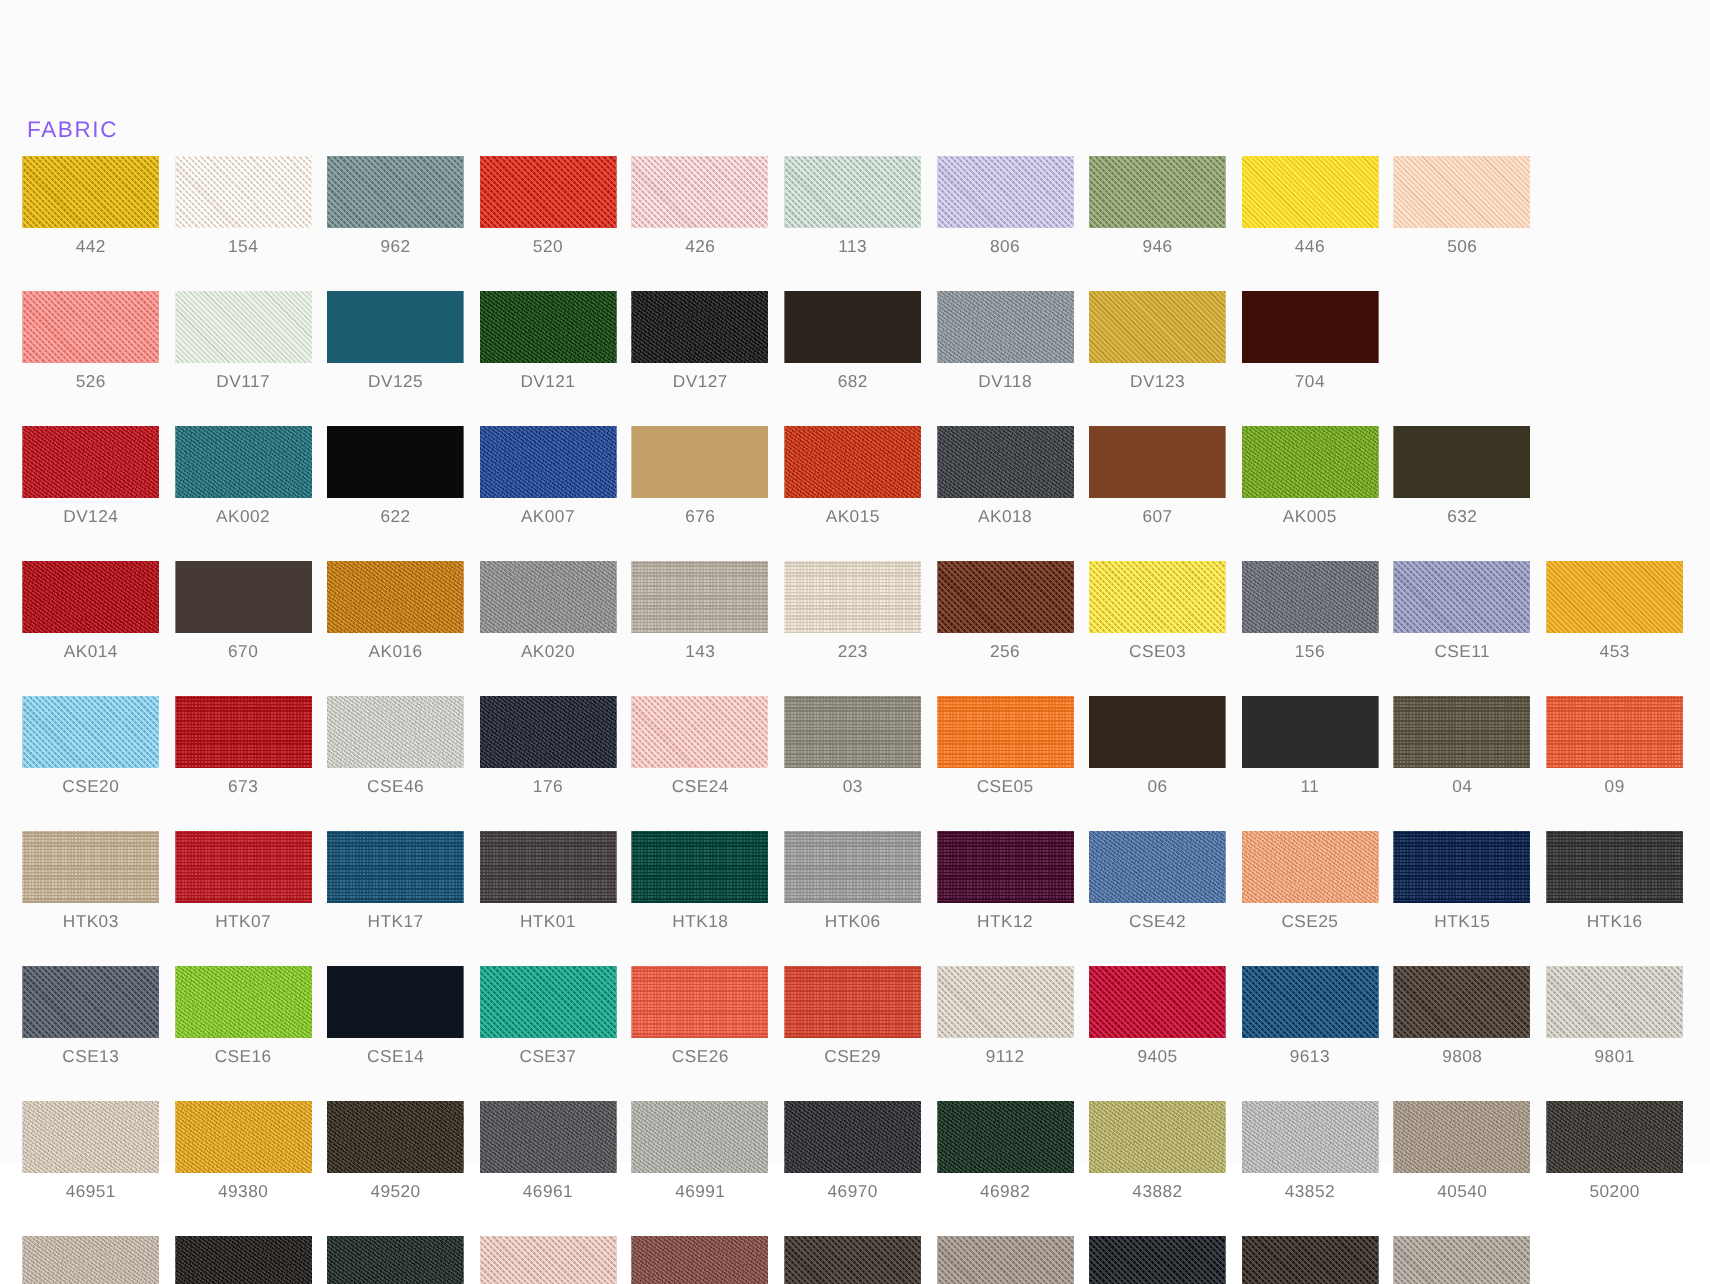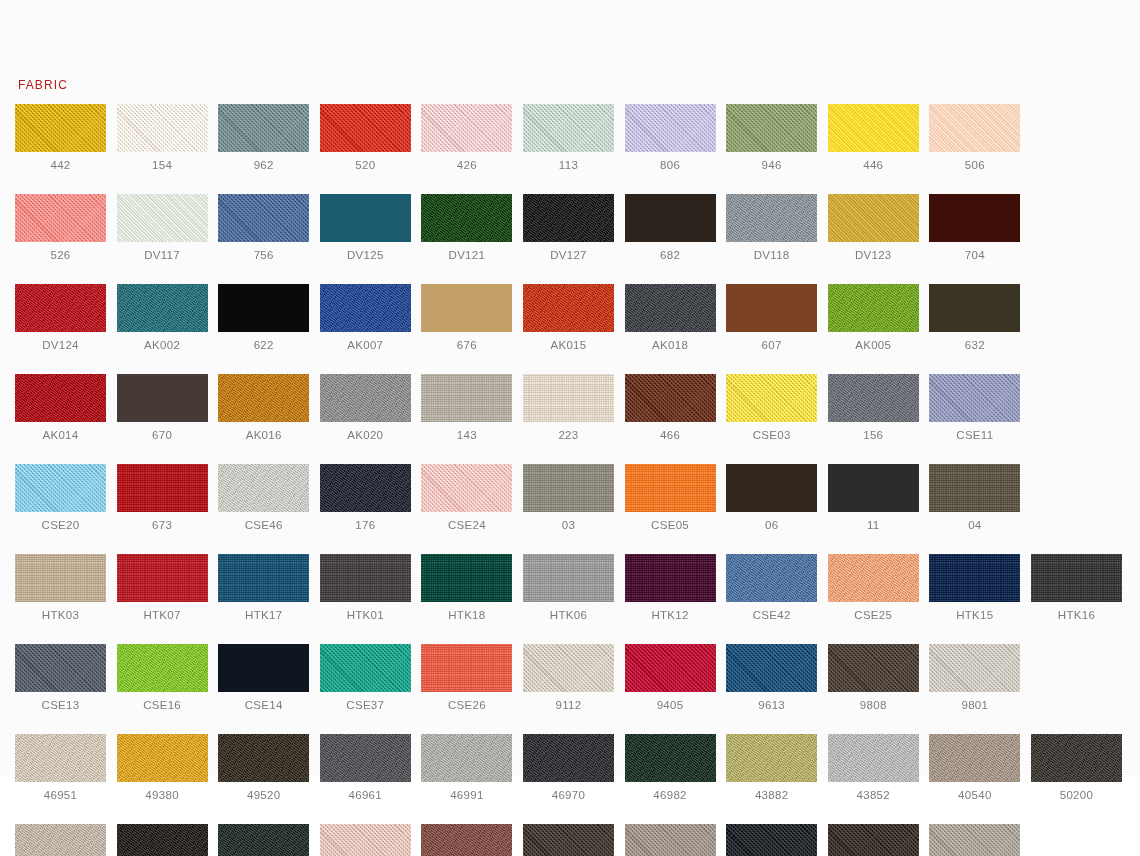--- a/index.html
+++ b/index.html
@@ -10,21 +10,21 @@
     font-family:"Liberation Sans","DejaVu Sans",sans-serif;
     overflow:hidden;
   }
   #panel{
     position:absolute;left:0;top:0;width:1140px;height:775px;
     background:#fbfbfb;
     box-sizing:border-box;
   }
   #fabric-title{
     position:absolute;left:18px;top:78px;
-    font-size:12px;letter-spacing:1.1px;color:#b91c1c;
+    font-size:15px;letter-spacing:1.1px;color:#8b5cf6;
     font-weight:400;
   }
   #grid{
     position:absolute;left:15px;top:104px;
     width:1110px;
   }
   .swatch-row{
     display:flex;
     margin-bottom:22px;
   }
@@ -127,26 +127,20 @@
           </div>
           <div class="swatch-label">526</div>
         </div>
         <div class="swatch-cell">
           <div class="swatch-chip" style="background-color: rgb(214, 221, 210);">
             <div class="tex" style="background-color: rgb(214, 221, 210); background-image: repeating-linear-gradient(45deg, rgb(240, 247, 236) 0px, rgb(240, 247, 236) 1px, transparent 1px, transparent 2.4px), repeating-linear-gradient(45deg, rgb(200, 207, 196) 0px, rgb(200, 207, 196) 0.6px, transparent 0.6px, transparent 3.6px);"></div>
           </div>
           <div class="swatch-label">DV117</div>
         </div>
         <div class="swatch-cell">
-          <div class="swatch-chip" style="background-color: rgb(77, 106, 149);">
-            <div class="tex" style="background-color: rgb(77, 106, 149); background-image: repeating-linear-gradient(45deg, rgb(103, 132, 175) 0px, rgb(103, 132, 175) 1.4px, transparent 1.4px, transparent 2.9px), repeating-linear-gradient(-45deg, rgb(51, 80, 123) 0px, rgb(51, 80, 123) 1.4px, transparent 1.4px, transparent 2.9px); background-size: auto, auto;"></div>
-          </div>
-          <div class="swatch-label">756</div>
-        </div>
-        <div class="swatch-cell">
           <div class="swatch-chip" style="background-color: rgb(28, 92, 112);">
             <div class="tex" style="background-color: rgb(28, 92, 112); background-image: none;"></div>
           </div>
           <div class="swatch-label">DV125</div>
         </div>
         <div class="swatch-cell">
           <div class="swatch-chip" style="background-color: rgb(31, 74, 29);">
             <div class="tex" style="background-color: rgb(31, 74, 29); background-image: repeating-linear-gradient(37deg, rgb(57, 100, 55) 0px, rgb(57, 100, 55) 0.8px, transparent 0.8px, transparent 2.1px), repeating-linear-gradient(113deg, rgb(5, 48, 3) 0px, rgb(5, 48, 3) 0.8px, transparent 0.8px, transparent 1.9px), repeating-linear-gradient(78deg, rgb(17, 60, 15) 0px, rgb(17, 60, 15) 0.6px, transparent 0.6px, transparent 3.1px);"></div>
           </div>
           <div class="swatch-label">DV121</div>
@@ -278,40 +272,46 @@
         <div class="swatch-cell">
           <div class="swatch-chip" style="background-color: rgb(222, 213, 198);">
             <div class="tex" style="background-color: rgb(222, 213, 198); background-image: repeating-linear-gradient(0deg, rgb(208, 199, 184) 0px, rgb(208, 199, 184) 1px, transparent 1px, transparent 2.2px), repeating-linear-gradient(90deg, rgb(248, 239, 224) 0px, rgb(248, 239, 224) 1px, transparent 1px, transparent 2.2px);"></div>
           </div>
           <div class="swatch-label">223</div>
         </div>
         <div class="swatch-cell">
           <div class="swatch-chip" style="background-color: rgb(103, 52, 36);">
             <div class="tex" style="background-color: rgb(103, 52, 36); background-image: repeating-linear-gradient(45deg, rgb(129, 78, 62) 0px, rgb(129, 78, 62) 1.4px, transparent 1.4px, transparent 2.9px), repeating-linear-gradient(-45deg, rgb(77, 26, 10) 0px, rgb(77, 26, 10) 1.4px, transparent 1.4px, transparent 2.9px); background-size: auto, auto;"></div>
           </div>
-          <div class="swatch-label">466</div>
+          <div class="swatch-label">256</div>
         </div>
         <div class="swatch-cell">
           <div class="swatch-chip" style="background-color: rgb(236, 214, 74);">
             <div class="tex" style="background-color: rgb(236, 214, 74); background-image: repeating-linear-gradient(45deg, rgb(255, 240, 100) 0px, rgb(255, 240, 100) 1.4px, transparent 1.4px, transparent 2.9px), repeating-linear-gradient(-45deg, rgb(210, 188, 48) 0px, rgb(210, 188, 48) 1.4px, transparent 1.4px, transparent 2.9px); background-size: auto, auto;"></div>
           </div>
           <div class="swatch-label">CSE03</div>
         </div>
         <div class="swatch-cell">
           <div class="swatch-chip" style="background-color: rgb(108, 112, 118);">
             <div class="tex" style="background-color: rgb(108, 112, 118); background-image: repeating-linear-gradient(37deg, rgb(134, 138, 144) 0px, rgb(134, 138, 144) 0.8px, transparent 0.8px, transparent 2.1px), repeating-linear-gradient(113deg, rgb(82, 86, 92) 0px, rgb(82, 86, 92) 0.8px, transparent 0.8px, transparent 1.9px), repeating-linear-gradient(78deg, rgb(94, 98, 104) 0px, rgb(94, 98, 104) 0.6px, transparent 0.6px, transparent 3.1px);"></div>
           </div>
           <div class="swatch-label">156</div>
         </div>
         <div class="swatch-cell">
           <div class="swatch-chip" style="background-color: rgb(145, 150, 182);">
             <div class="tex" style="background-color: rgb(145, 150, 182); background-image: repeating-linear-gradient(45deg, rgb(171, 176, 208) 0px, rgb(171, 176, 208) 1.4px, transparent 1.4px, transparent 2.9px), repeating-linear-gradient(-45deg, rgb(119, 124, 156) 0px, rgb(119, 124, 156) 1.4px, transparent 1.4px, transparent 2.9px); background-size: auto, auto;"></div>
           </div>
           <div class="swatch-label">CSE11</div>
         </div>
+        <div class="swatch-cell">
+          <div class="swatch-chip" style="background-color: rgb(223, 164, 34);">
+            <div class="tex" style="background-color: rgb(223, 164, 34); background-image: repeating-linear-gradient(45deg, rgb(249, 190, 60) 0px, rgb(249, 190, 60) 1px, transparent 1px, transparent 2.4px), repeating-linear-gradient(45deg, rgb(209, 150, 20) 0px, rgb(209, 150, 20) 0.6px, transparent 0.6px, transparent 3.6px);"></div>
+          </div>
+          <div class="swatch-label">453</div>
+        </div>
       </div>
       <div class="swatch-row">
         <div class="swatch-cell">
           <div class="swatch-chip" style="background-color: rgb(134, 198, 222);">
             <div class="tex" style="background-color: rgb(134, 198, 222); background-image: repeating-linear-gradient(45deg, rgb(160, 224, 248) 0px, rgb(160, 224, 248) 1.4px, transparent 1.4px, transparent 2.9px), repeating-linear-gradient(-45deg, rgb(108, 172, 196) 0px, rgb(108, 172, 196) 1.4px, transparent 1.4px, transparent 2.9px); background-size: auto, auto;"></div>
           </div>
           <div class="swatch-label">CSE20</div>
         </div>
         <div class="swatch-cell">
           <div class="swatch-chip" style="background-color: rgb(177, 27, 31);">
@@ -360,20 +360,26 @@
             <div class="tex" style="background-color: rgb(45, 44, 43); background-image: none;"></div>
           </div>
           <div class="swatch-label">11</div>
         </div>
         <div class="swatch-cell">
           <div class="swatch-chip" style="background-color: rgb(95, 88, 73);">
             <div class="tex" style="background-color: rgb(95, 88, 73); background-image: repeating-linear-gradient(0deg, rgb(81, 74, 59) 0px, rgb(81, 74, 59) 1px, transparent 1px, transparent 2.2px), repeating-linear-gradient(90deg, rgb(121, 114, 99) 0px, rgb(121, 114, 99) 1px, transparent 1px, transparent 2.2px);"></div>
           </div>
           <div class="swatch-label">04</div>
         </div>
+        <div class="swatch-cell">
+          <div class="swatch-chip" style="background-color: rgb(224, 96, 60);">
+            <div class="tex" style="background-color: rgb(224, 96, 60); background-image: repeating-linear-gradient(0deg, rgb(210, 82, 46) 0px, rgb(210, 82, 46) 1px, transparent 1px, transparent 2.2px), repeating-linear-gradient(90deg, rgb(250, 122, 86) 0px, rgb(250, 122, 86) 1px, transparent 1px, transparent 2.2px);"></div>
+          </div>
+          <div class="swatch-label">09</div>
+        </div>
       </div>
       <div class="swatch-row">
         <div class="swatch-cell">
           <div class="swatch-chip" style="background-color: rgb(192, 174, 148);">
             <div class="tex" style="background-color: rgb(192, 174, 148); background-image: repeating-linear-gradient(0deg, rgb(178, 160, 134) 0px, rgb(178, 160, 134) 1px, transparent 1px, transparent 2.2px), repeating-linear-gradient(90deg, rgb(218, 200, 174) 0px, rgb(218, 200, 174) 1px, transparent 1px, transparent 2.2px);"></div>
           </div>
           <div class="swatch-label">HTK03</div>
         </div>
         <div class="swatch-cell">
           <div class="swatch-chip" style="background-color: rgb(181, 34, 42);">
@@ -459,20 +465,26 @@
           <div class="swatch-chip" style="background-color: rgb(30, 156, 133);">
             <div class="tex" style="background-color: rgb(30, 156, 133); background-image: repeating-linear-gradient(45deg, rgb(56, 182, 159) 0px, rgb(56, 182, 159) 1.4px, transparent 1.4px, transparent 2.9px), repeating-linear-gradient(-45deg, rgb(4, 130, 107) 0px, rgb(4, 130, 107) 1.4px, transparent 1.4px, transparent 2.9px); background-size: auto, auto;"></div>
           </div>
           <div class="swatch-label">CSE37</div>
         </div>
         <div class="swatch-cell">
           <div class="swatch-chip" style="background-color: rgb(228, 96, 74);">
             <div class="tex" style="background-color: rgb(228, 96, 74); background-image: repeating-linear-gradient(0deg, rgb(214, 82, 60) 0px, rgb(214, 82, 60) 1px, transparent 1px, transparent 2.2px), repeating-linear-gradient(90deg, rgb(254, 122, 100) 0px, rgb(254, 122, 100) 1px, transparent 1px, transparent 2.2px);"></div>
           </div>
           <div class="swatch-label">CSE26</div>
+        </div>
+        <div class="swatch-cell">
+          <div class="swatch-chip" style="background-color: rgb(207, 74, 54);">
+            <div class="tex" style="background-color: rgb(207, 74, 54); background-image: repeating-linear-gradient(0deg, rgb(193, 60, 40) 0px, rgb(193, 60, 40) 1px, transparent 1px, transparent 2.2px), repeating-linear-gradient(90deg, rgb(233, 100, 80) 0px, rgb(233, 100, 80) 1px, transparent 1px, transparent 2.2px);"></div>
+          </div>
+          <div class="swatch-label">CSE29</div>
         </div>
         <div class="swatch-cell">
           <div class="swatch-chip" style="background-color: rgb(207, 200, 189);">
             <div class="tex" style="background-color: rgb(207, 200, 189); background-image: repeating-linear-gradient(45deg, rgb(233, 226, 215) 0px, rgb(233, 226, 215) 1.4px, transparent 1.4px, transparent 2.9px), repeating-linear-gradient(-45deg, rgb(181, 174, 163) 0px, rgb(181, 174, 163) 1.4px, transparent 1.4px, transparent 2.9px); background-size: auto, auto;"></div>
           </div>
           <div class="swatch-label">9112</div>
         </div>
         <div class="swatch-cell">
           <div class="swatch-chip" style="background-color: rgb(182, 17, 53);">
             <div class="tex" style="background-color: rgb(182, 17, 53); background-image: repeating-linear-gradient(45deg, rgb(208, 43, 79) 0px, rgb(208, 43, 79) 1.4px, transparent 1.4px, transparent 2.9px), repeating-linear-gradient(-45deg, rgb(156, 0, 27) 0px, rgb(156, 0, 27) 1.4px, transparent 1.4px, transparent 2.9px); background-size: auto, auto;"></div>

